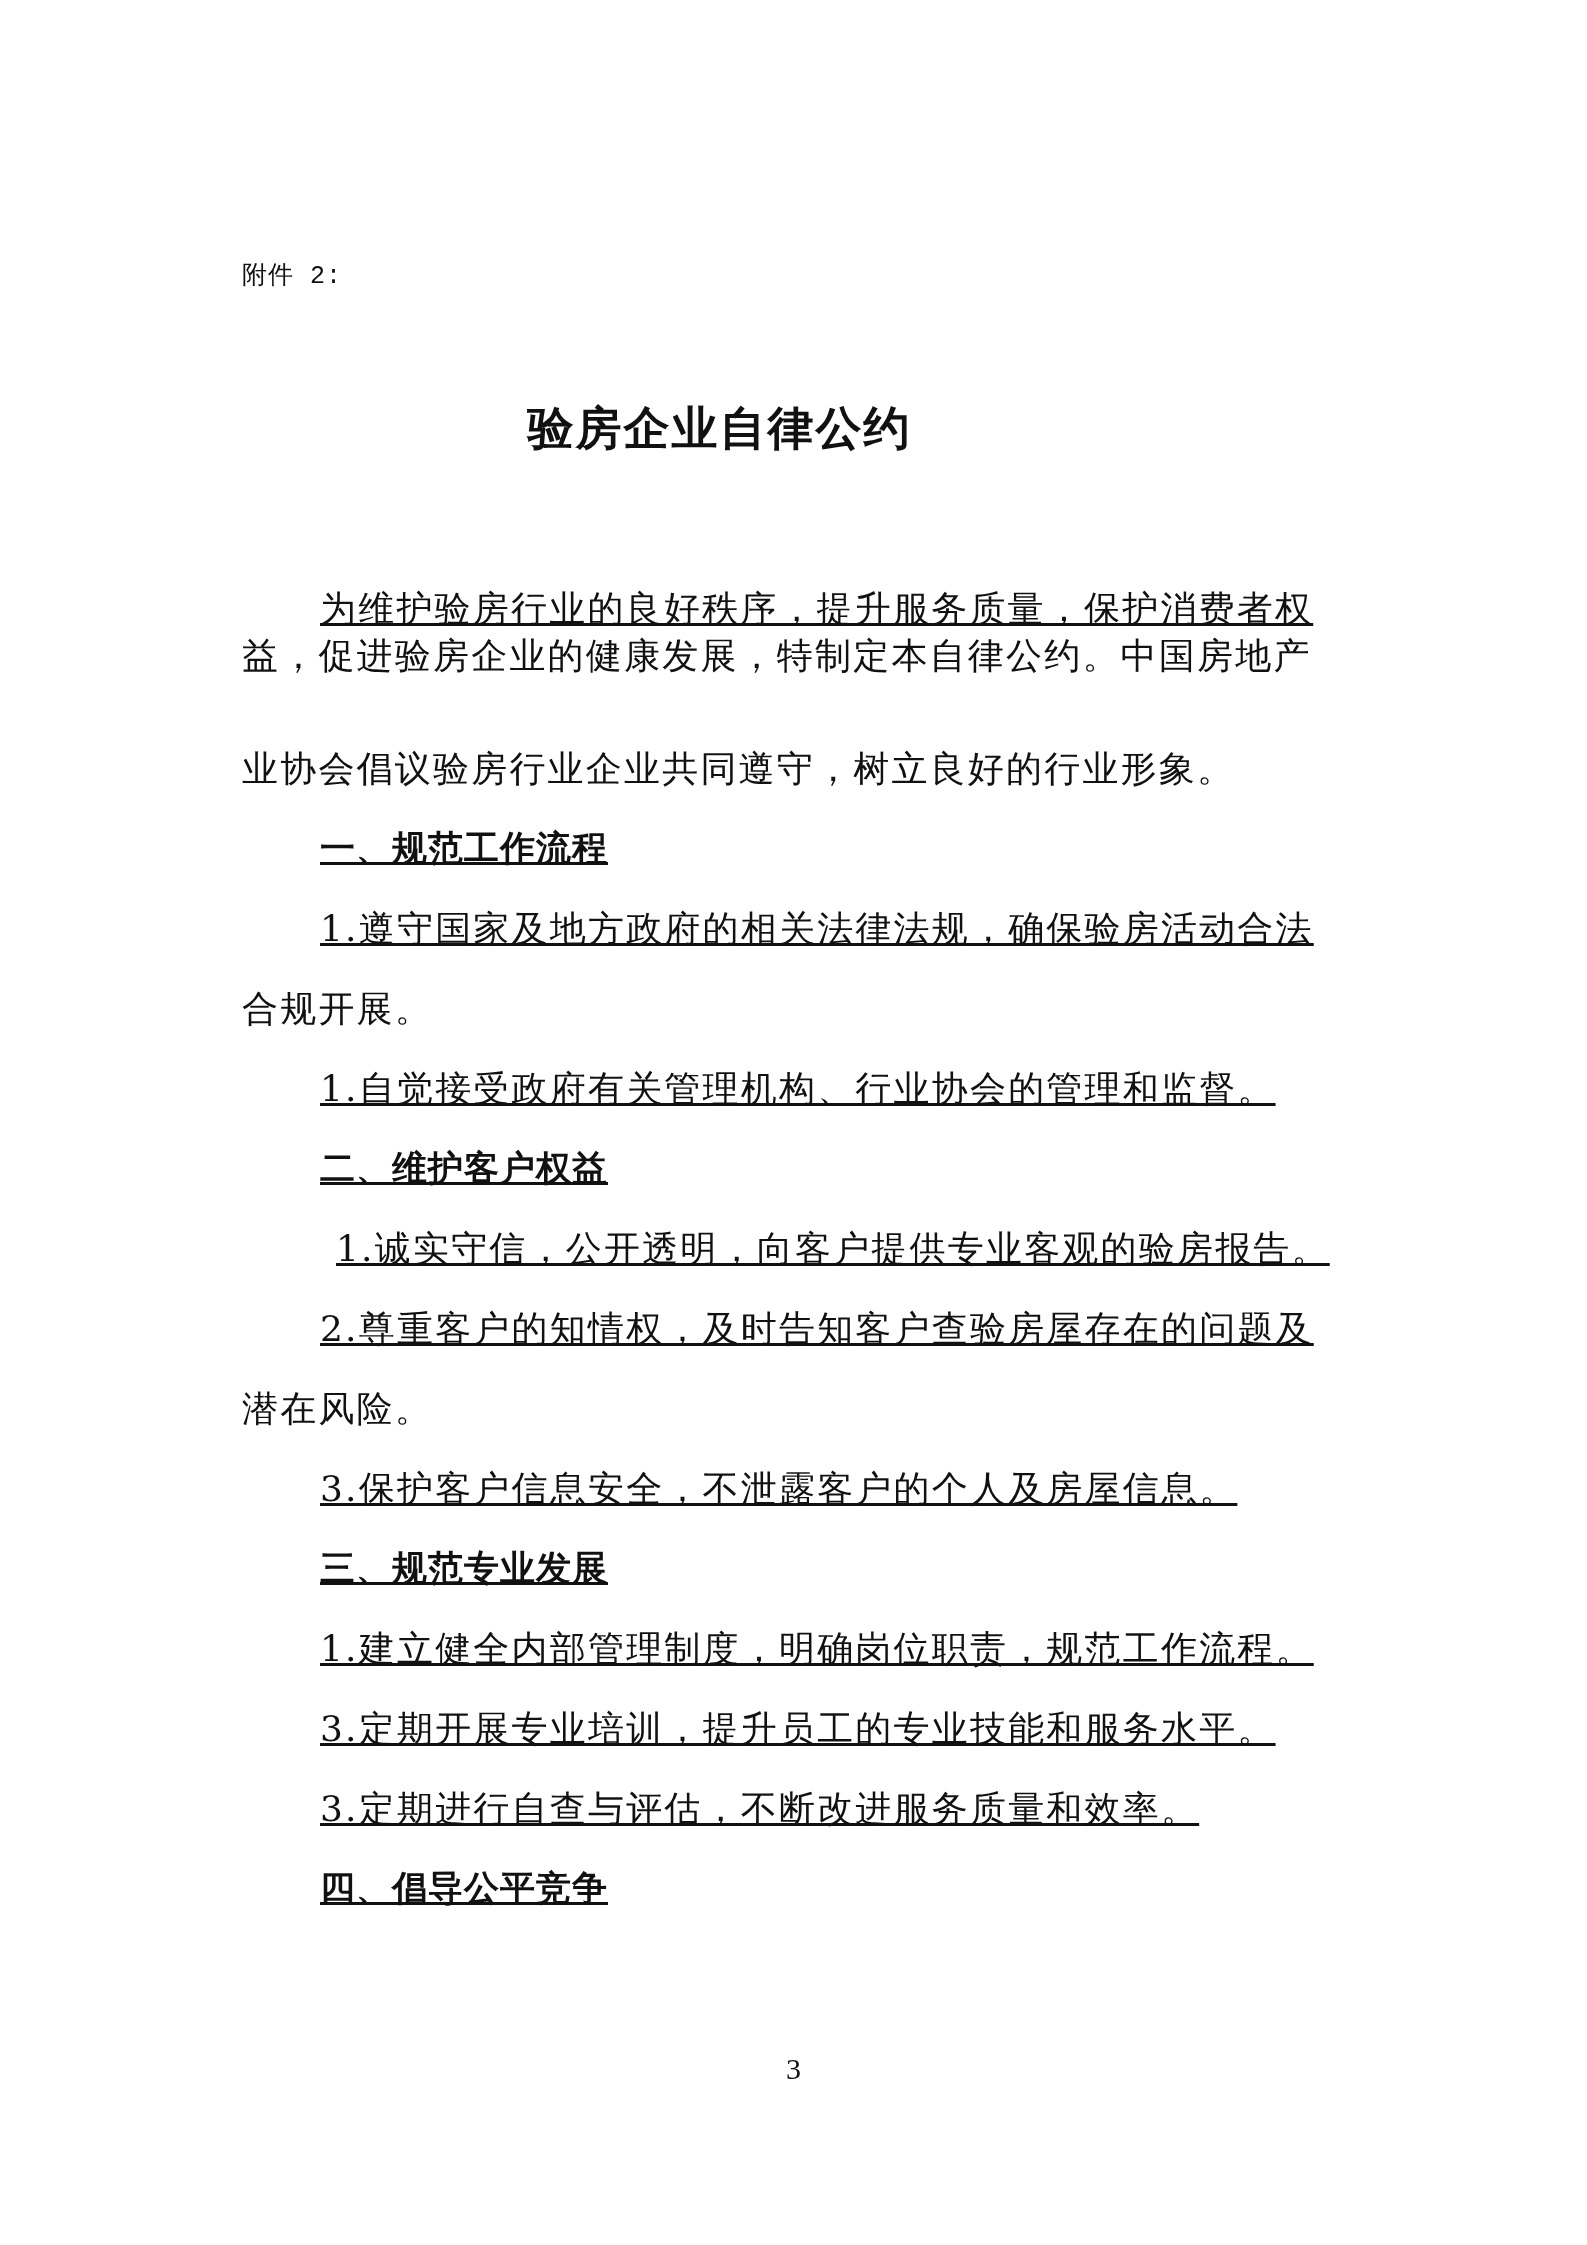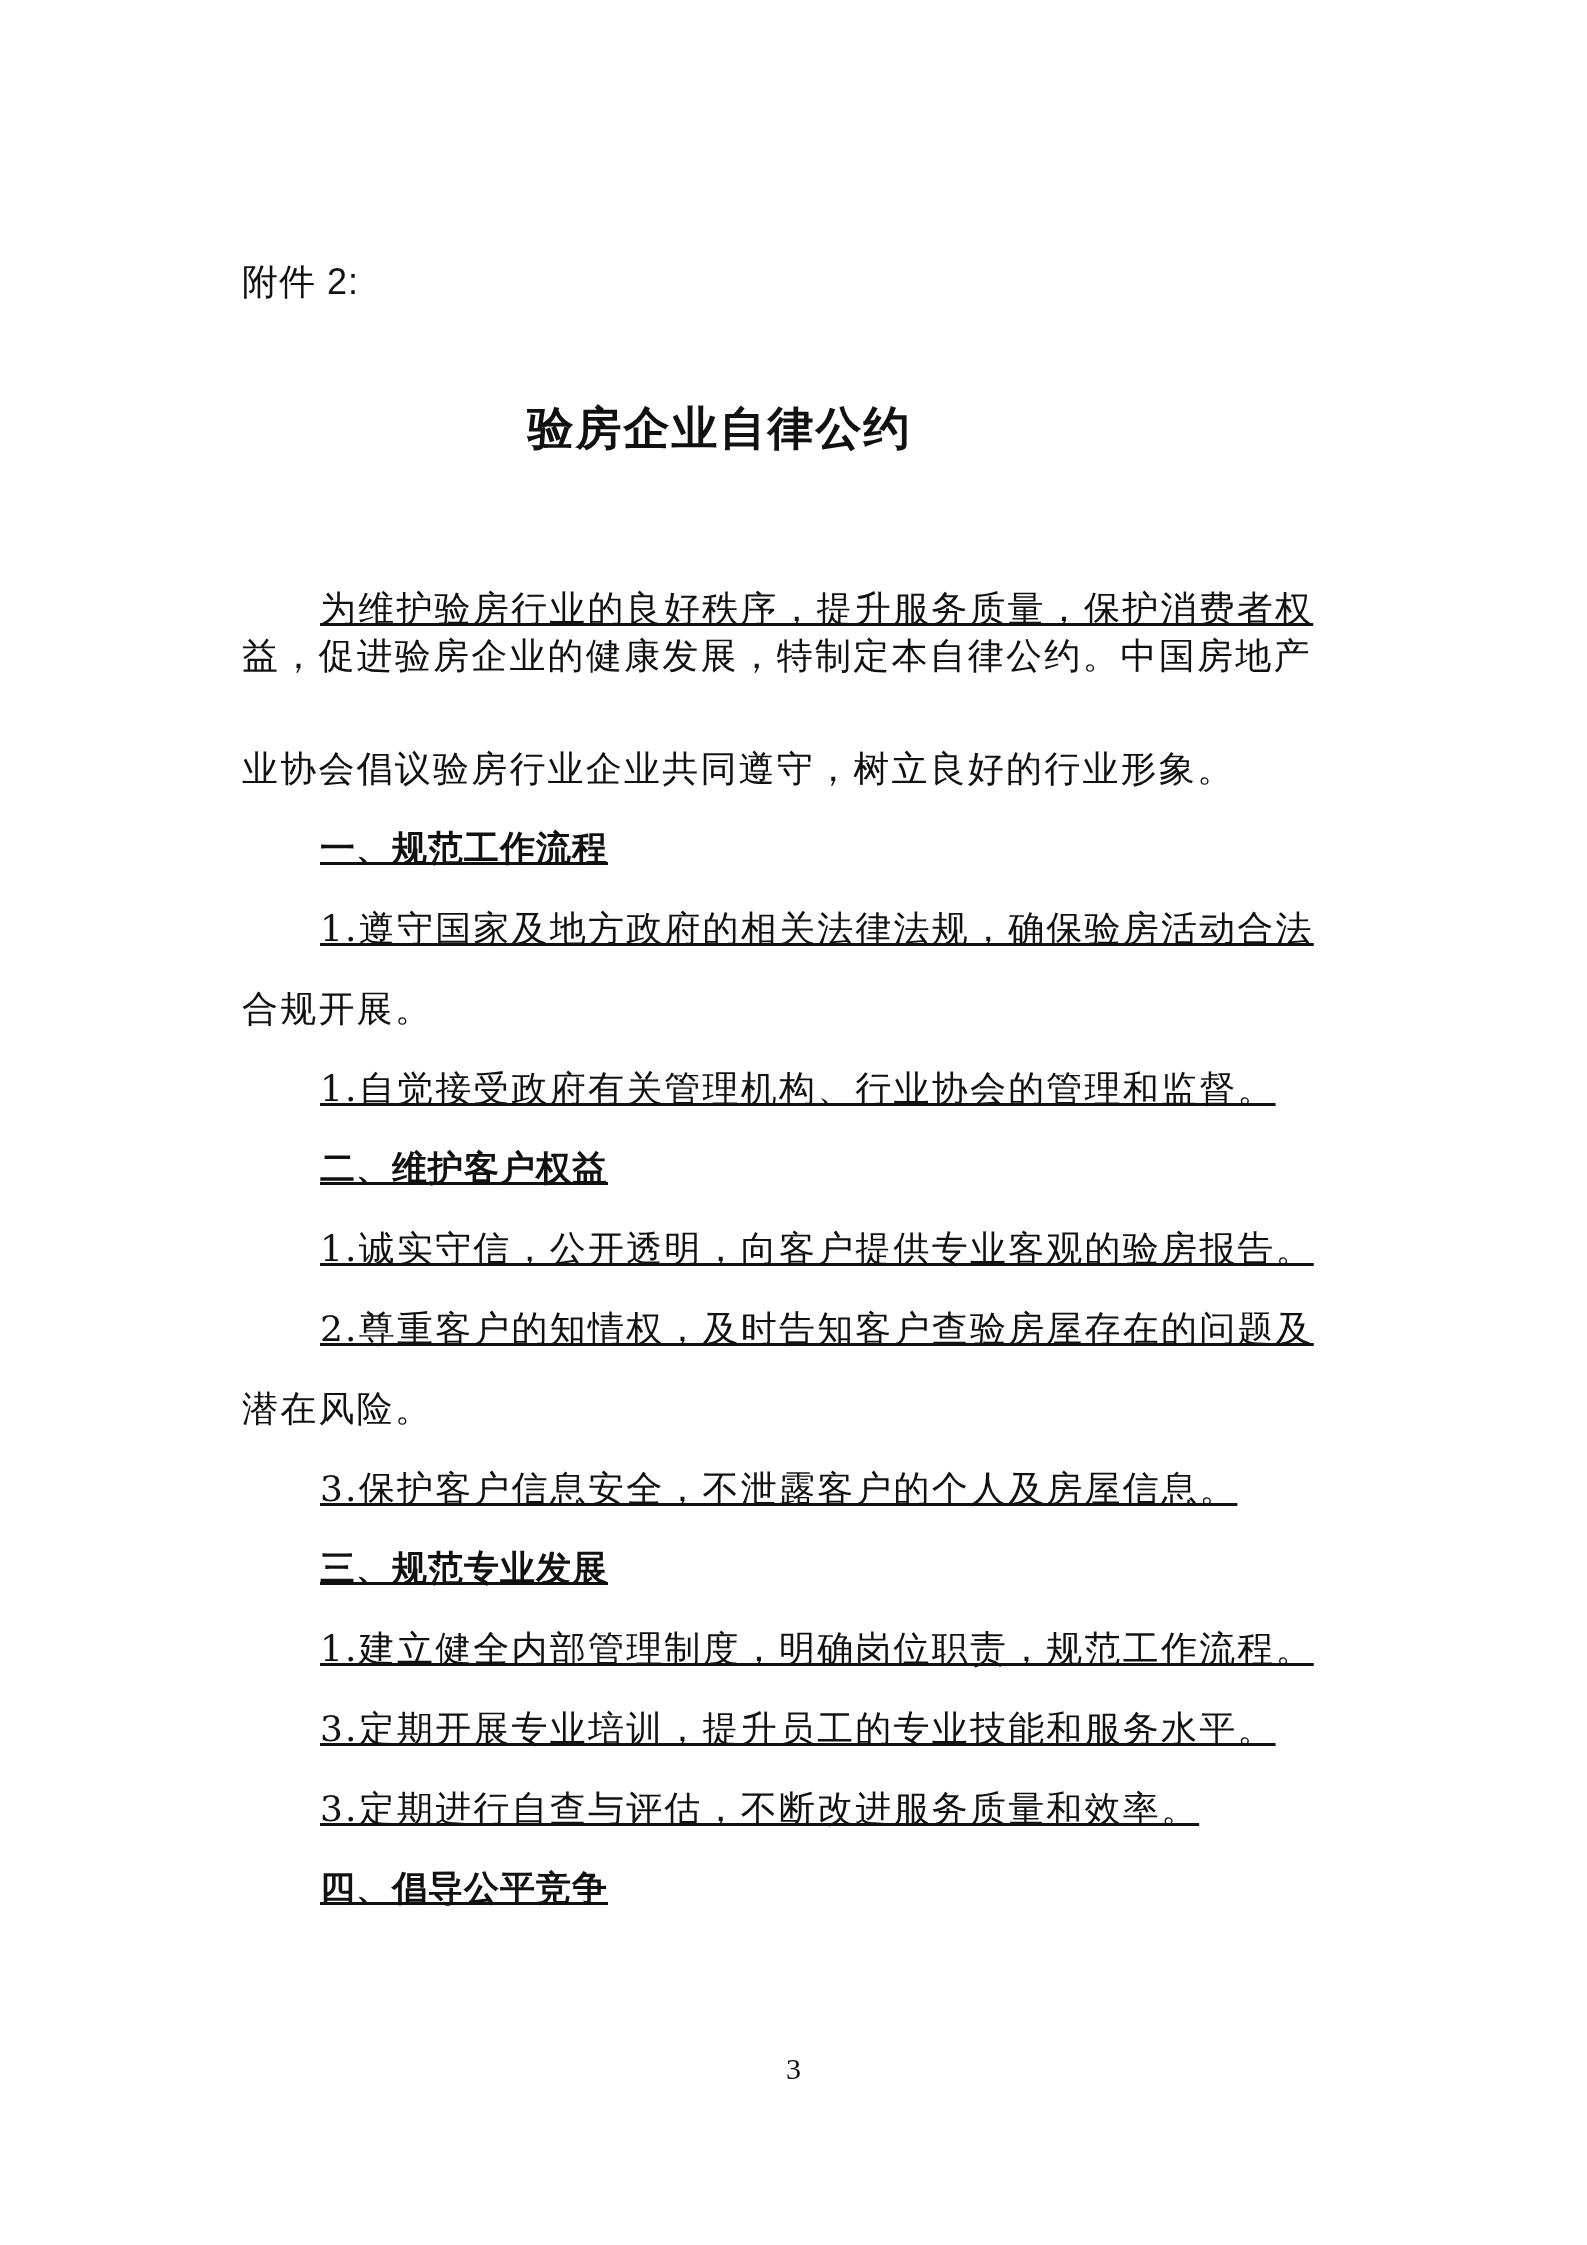--- a/index.html
+++ b/index.html
@@ -1,18 +1,18 @@
 <!DOCTYPE html>
 <html><head>
 <meta charset="utf-8">
 <style>
   html, body { margin: 0; padding: 0; background: #ffffff; }
   body { width: 1587px; height: 2245px; position: relative; overflow: hidden;
          font-family: "DejaVu Serif", "Liberation Serif", serif; color: #111; }
-  .attach { position: absolute; left: 242px; top: 258px; font-family: Liberation Sans, sans-serif; font-size: 36px; letter-spacing: 1px; }
+  .attach { position: absolute; left: 242px; top: 258px; font-family: Liberation Mono, monospace; font-size: 25px; letter-spacing: 1px; }
   .title { position: absolute; left: 0; width: 1439px; top: 398px; text-align: center;
            font-size: 46px; font-weight: bold; letter-spacing: 2px; }
   .line { position: absolute; font-size: 36px; white-space: nowrap; letter-spacing: 2.2px; }
   .ind { left: 320px; text-decoration: underline; }
   .noind { left: 242px; }
   .heading { font-weight: bold; font-family: "DejaVu Sans", "Liberation Sans", sans-serif; font-size: 35px; letter-spacing: 1px; }
   .pagenum { position: absolute; left: 0; width: 1587px; top: 2052px; text-align: center; font-size: 30px;
              font-family: "Liberation Serif", serif; }
 </style>
 </head>
@@ -30,21 +30,21 @@
 
   <div>
     <div class="line ind heading" style="top:825px;">一、规范工作流程</div>
     <div class="line ind" style="top:905px;">1.遵守国家及地方政府的相关法律法规，确保验房活动合法</div>
     <div class="line noind" style="top:985px;">合规开展。</div>
     <div class="line ind" style="top:1065px;">1.自觉接受政府有关管理机构、行业协会的管理和监督。</div>
   </div>
 
   <div>
     <div class="line ind heading" style="top:1145px;">二、维护客户权益</div>
-    <div class="line ind" style="top:1225px;">1.诚实守信，公开透明，向客户提供专业客观的验房报告。</div>
+    <div class="line ind" style="top:1225px;margin-left:16px;">1.诚实守信，公开透明，向客户提供专业客观的验房报告。</div>
     <div class="line ind" style="top:1305px;">2.尊重客户的知情权，及时告知客户查验房屋存在的问题及</div>
     <div class="line noind" style="top:1385px;text-align:right;">潜在风险。</div>
     <div class="line ind" style="top:1465px;">3.保护客户信息安全，不泄露客户的个人及房屋信息。</div>
   </div>
 
   <div>
     <div class="line ind heading" style="top:1545px;">三、规范专业发展</div>
     <div class="line ind" style="top:1625px;">1.建立健全内部管理制度，明确岗位职责，规范工作流程。</div>
     <div class="line ind" style="top:1705px;">3.定期开展专业培训，提升员工的专业技能和服务水平。</div>
     <div class="line ind" style="top:1785px;">3.定期进行自查与评估，不断改进服务质量和效率。</div>

